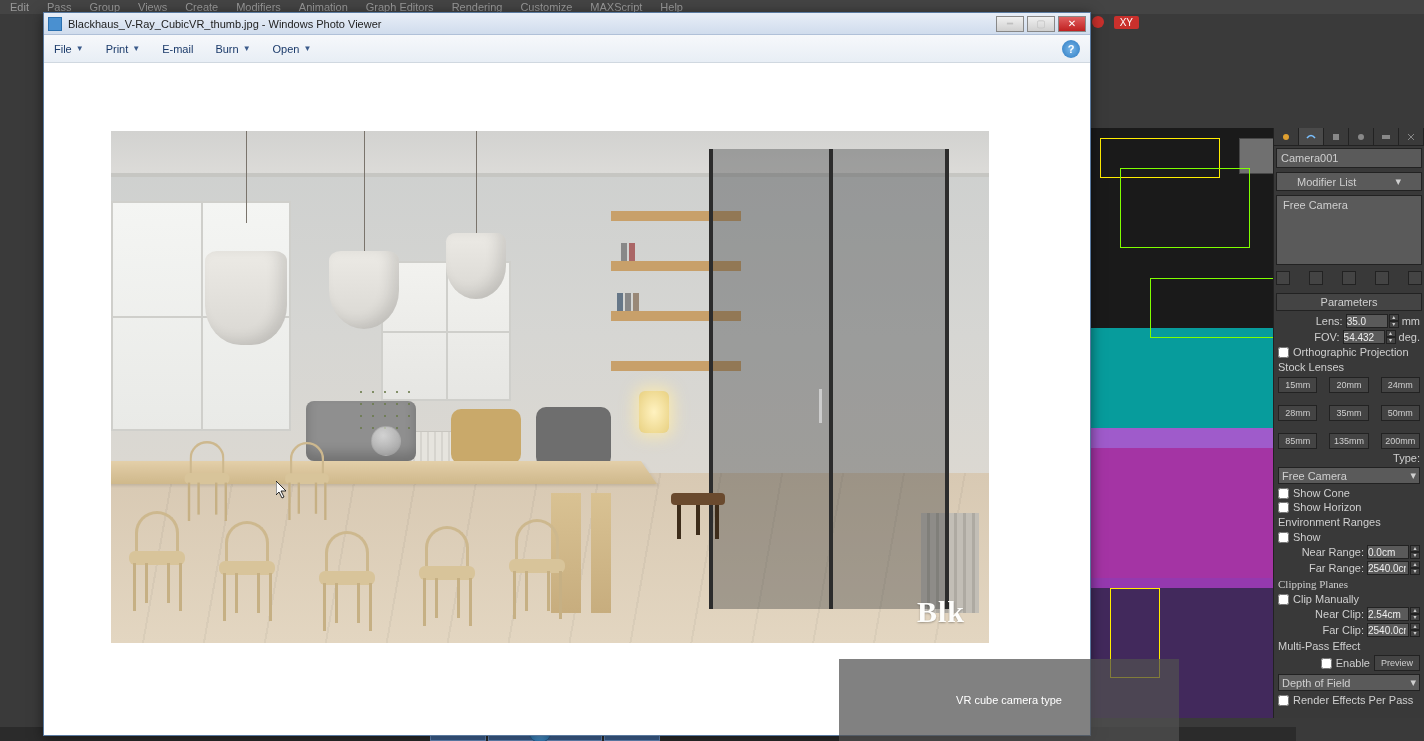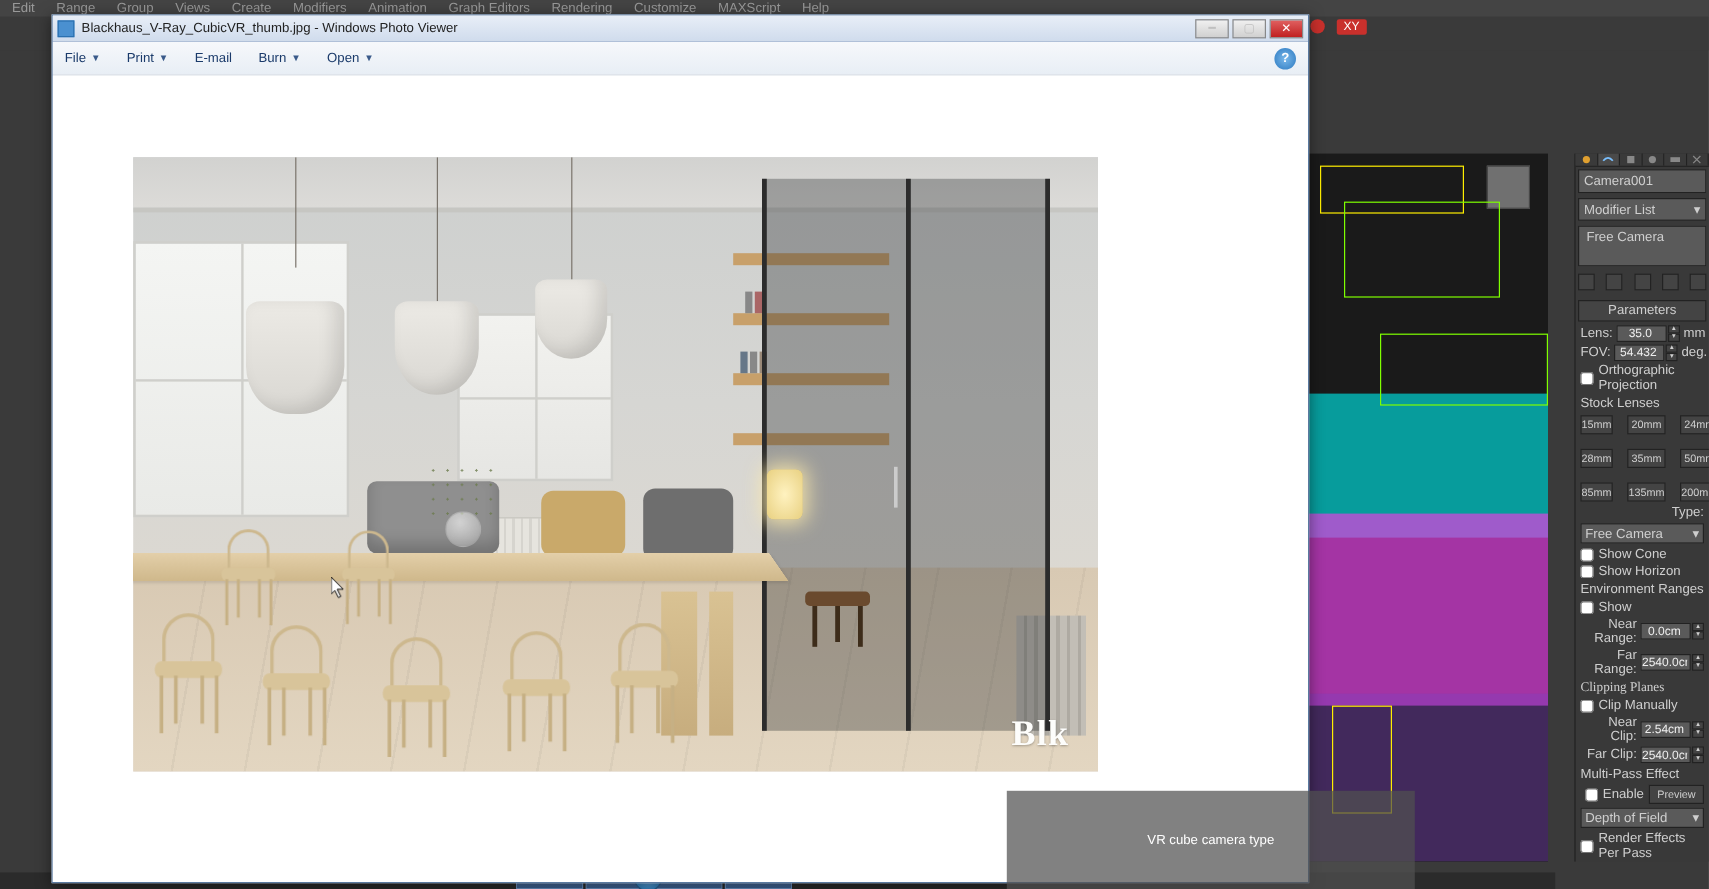--- a/index.html
+++ b/index.html
@@ -18,36 +18,36 @@
     .viewport { position: absolute; top: 128px; left: 1090px; width: 200px; height: 590px; background: #1a1a1a; overflow: hidden; }
     .wf { position: absolute; }
     .wf.yellow { border: 1px solid #ffee00; }
     .wf.green { border: 1px solid #7fff00; }
     .wf.cyan { background: #00d4d4; opacity: 0.7; }
     .wf.magenta { background: #e040e0; opacity: 0.7; }
     .wf.purple { background: #8040c0; opacity: 0.4; }
     .viewcube { position: absolute; top: 10px; right: 15px; width: 36px; height: 36px; background: #aaa; border: 1px solid #666; opacity: 0.6; }
 
     
-    .cmd-panel { position: absolute; top: 128px; right: 0; width: 112px; height: 590px; background: #393939; border-left: 1px solid #222; display: flex; flex-direction: column; color: #cfcfcf; font-size: 10px; }
+    .cmd-panel { position: absolute; top: 128px; right: 0; width: 151px; height: 590px; background: #393939; border-left: 1px solid #222; display: flex; flex-direction: column; color: #cfcfcf; font-size: 10px; }
     .cmd-tabs { display: flex; height: 18px; background: #333; border-bottom: 1px solid #222; }
     .cmd-tab { flex: 1; display: flex; align-items: center; justify-content: center; border-right: 1px solid #222; background: #3a3a3a; }
     .cmd-tab.active { background: #4a4a4a; }
     .cmd-tab svg { width: 10px; height: 10px; }
     .obj-name { padding: 3px 4px; background: #5a5a5a; border: 1px solid #222; margin: 2px; }
-    .mod-list { margin: 2px; padding: 2px 4px; background: #5a5a5a; border: 1px solid #222; display: flex; justify-content: space-between; align-items: center; }
+    .mod-list { margin: 2px; padding: 2px 20px; background: #5a5a5a; border: 1px solid #222; display: flex; justify-content: space-between; align-items: center; }
     .mod-stack { margin: 2px; height: 70px; border: 1px solid #222; background: #5a5a5a; padding: 3px 6px; }
     .stack-row-btns { display: flex; gap: 4px; margin: 4px 2px 6px; justify-content: space-between; }
     .stack-btn { width: 14px; height: 14px; background: #444; border: 1px solid #222; }
 
     .rollout-hdr { background: #444; text-align: center; padding: 2px 0; border: 1px solid #222; margin: 2px; }
     .param-row { display: flex; align-items: center; padding: 1px 4px; gap: 3px; }
     .param-row .lbl { flex: 1; text-align: right; }
     .spinner { display: flex; align-items: center; }
-    .spinner input { width: 42px; height: 14px; background: #5a5a5a; border: 1px solid #222; color: #eee; font-size: 10px; text-align: center; padding-right: 2px; }
+    .spinner input { width: 42px; height: 14px; background: #5a5a5a; border: 1px solid #222; color: #eee; font-size: 10px; text-align: left; padding-right: 2px; }
     .spin-arrows { display: flex; flex-direction: column; margin-left: 1px; }
     .spin-arrows div { width: 10px; height: 7px; background: #444; border: 1px solid #222; font-size: 6px; line-height: 5px; text-align: center; }
     .chk { display: flex; align-items: center; gap: 4px; padding: 1px 4px; }
     .chk input { width: 11px; height: 11px; }
 
     .lens-grid { display: grid; grid-template-columns: repeat(3, 1fr); gap: 12px; margin: 2px 4px; }
     .lens-btn { text-align: center; padding: 2px 0; background: #444; border: 1px solid #222; font-size: 9px; }
 
     .drop { margin: 2px 4px; padding: 1px 3px; background: #5a5a5a; border: 1px solid #222; display: flex; justify-content: space-between; align-items: center; }
     .prev-btn { padding: 2px 6px; background: #444; border: 1px solid #222; font-size: 9px; }
@@ -62,21 +62,21 @@
     .win-btn.min { background: linear-gradient(#f0f0f0,#d0d0d0); }
     .win-btn.max { background: linear-gradient(#f0f0f0,#d0d0d0); }
     .win-btn.close { background: linear-gradient(#e06060,#c02020); color: #fff; }
 
     .wpv-menubar { height: 28px; background: linear-gradient(#f6f8fb,#e8eef5); display: flex; align-items: center; padding: 0 10px; gap: 22px; border-bottom: 1px solid #d0d8e0; }
     .wpv-menu { color: #1a3a6a; font-size: 12px; display: flex; align-items: center; gap: 4px; cursor: default; }
     .wpv-menu .caret { font-size: 8px; color: #3a5a8a; }
     .wpv-help { margin-left: auto; width: 18px; height: 18px; border-radius: 50%; background: radial-gradient(#7ab8ea,#2a78c0); color: #fff; display: flex; align-items: center; justify-content: center; font-weight: bold; }
 
     .wpv-canvas { flex: 1; background: #fff; position: relative; overflow: hidden; }
-    .photo { position: absolute; top: 68px; left: 67px; width: 804px; height: 512px; background: linear-gradient(180deg,#cdcfce 0%,#d6d6d3 40%,#e2dbd0 100%); overflow: hidden; }
+    .photo { position: absolute; top: 68px; left: 67px; width: 878px; height: 512px; background: linear-gradient(180deg,#cdcfce 0%,#d6d6d3 40%,#e2dbd0 100%); overflow: hidden; }
 
     
     .floor { position: absolute; bottom: 0; left: 0; right: 0; height: 170px; background: linear-gradient(180deg,#d8c9b3,#e3d6c1); }
     .floor::before { content: ""; position: absolute; inset: 0; background: repeating-linear-gradient(100deg, rgba(0,0,0,0.04) 0 2px, transparent 2px 60px); }
     .ceiling { position: absolute; top:0; left:0; right:0; height:42px; background: linear-gradient(#d2d2d0,#dcdbd8); }
     .ceiling::after { content:""; position:absolute; bottom:-4px; left:0; right:0; height:4px; background:#c6c6c2; }
 
     .window-left { position: absolute; top: 70px; left: 0; width: 180px; height: 230px; background: linear-gradient(#f4f5f3,#e9eae7); border: 2px solid #cfcfcb; }
     .window-left::before, .window-left::after { content: ""; position: absolute; background: #cfcfcb; }
     .window-left::before { top: 50%; left: 0; right: 0; height: 2px; }
@@ -144,21 +144,21 @@
     .tb-items { position:absolute; bottom:0; left:430px; display:flex; gap:2px; }
     .tb-item { width:56px; height:14px; background:linear-gradient(#5a7fb0,#3a5f90); border:1px solid #6a8fc0; }
     .start-orb { position:absolute; bottom:-2px; left:528px; width:24px; height:24px; border-radius:50%; background: radial-gradient(#6fb3ea,#1b6fb0); border:1px solid #2a6090; }
   </style>
 </head>
 <body>
 
 <div class="max-bg">
   <div class="max-menubar">
     <span>Edit</span>
-    <span>Range</span>
+    <span>Pass</span>
     <span>Group</span>
     <span>Views</span>
     <span>Create</span>
     <span>Modifiers</span>
     <span>Animation</span>
     <span>Graph Editors</span>
     <span>Rendering</span>
     <span>Customize</span>
     <span>MAXScript</span>
     <span>Help</span>

